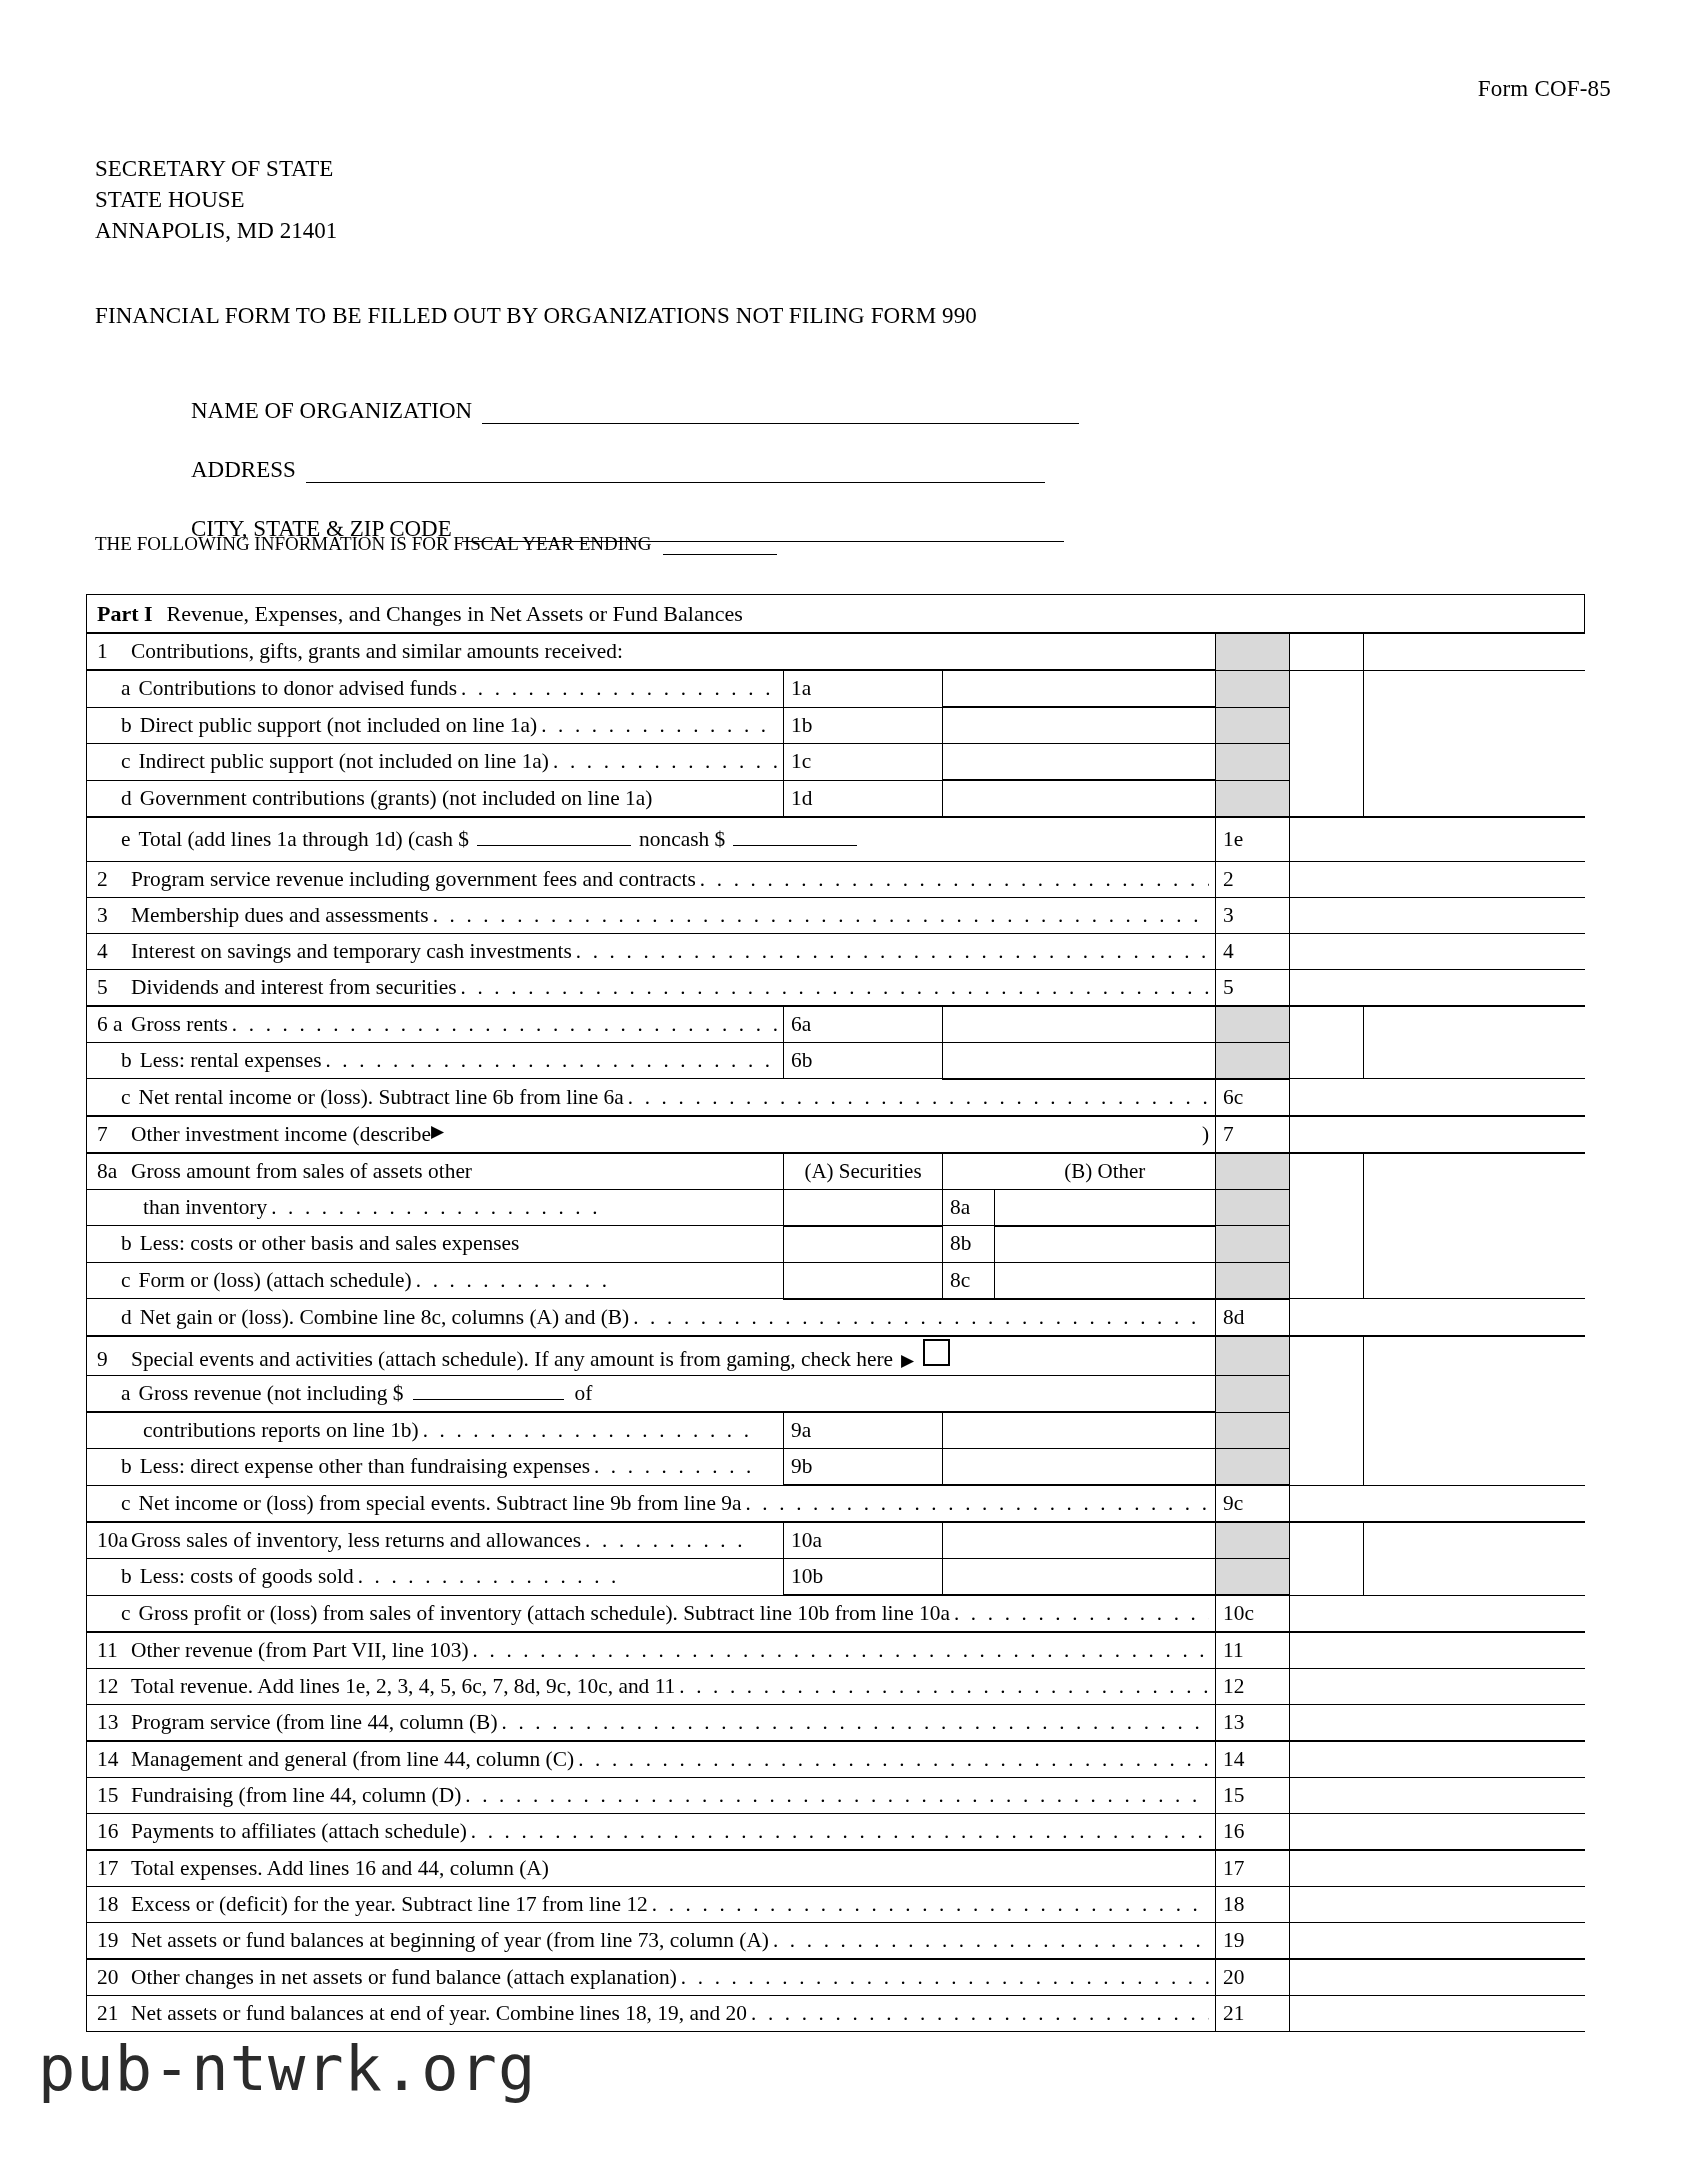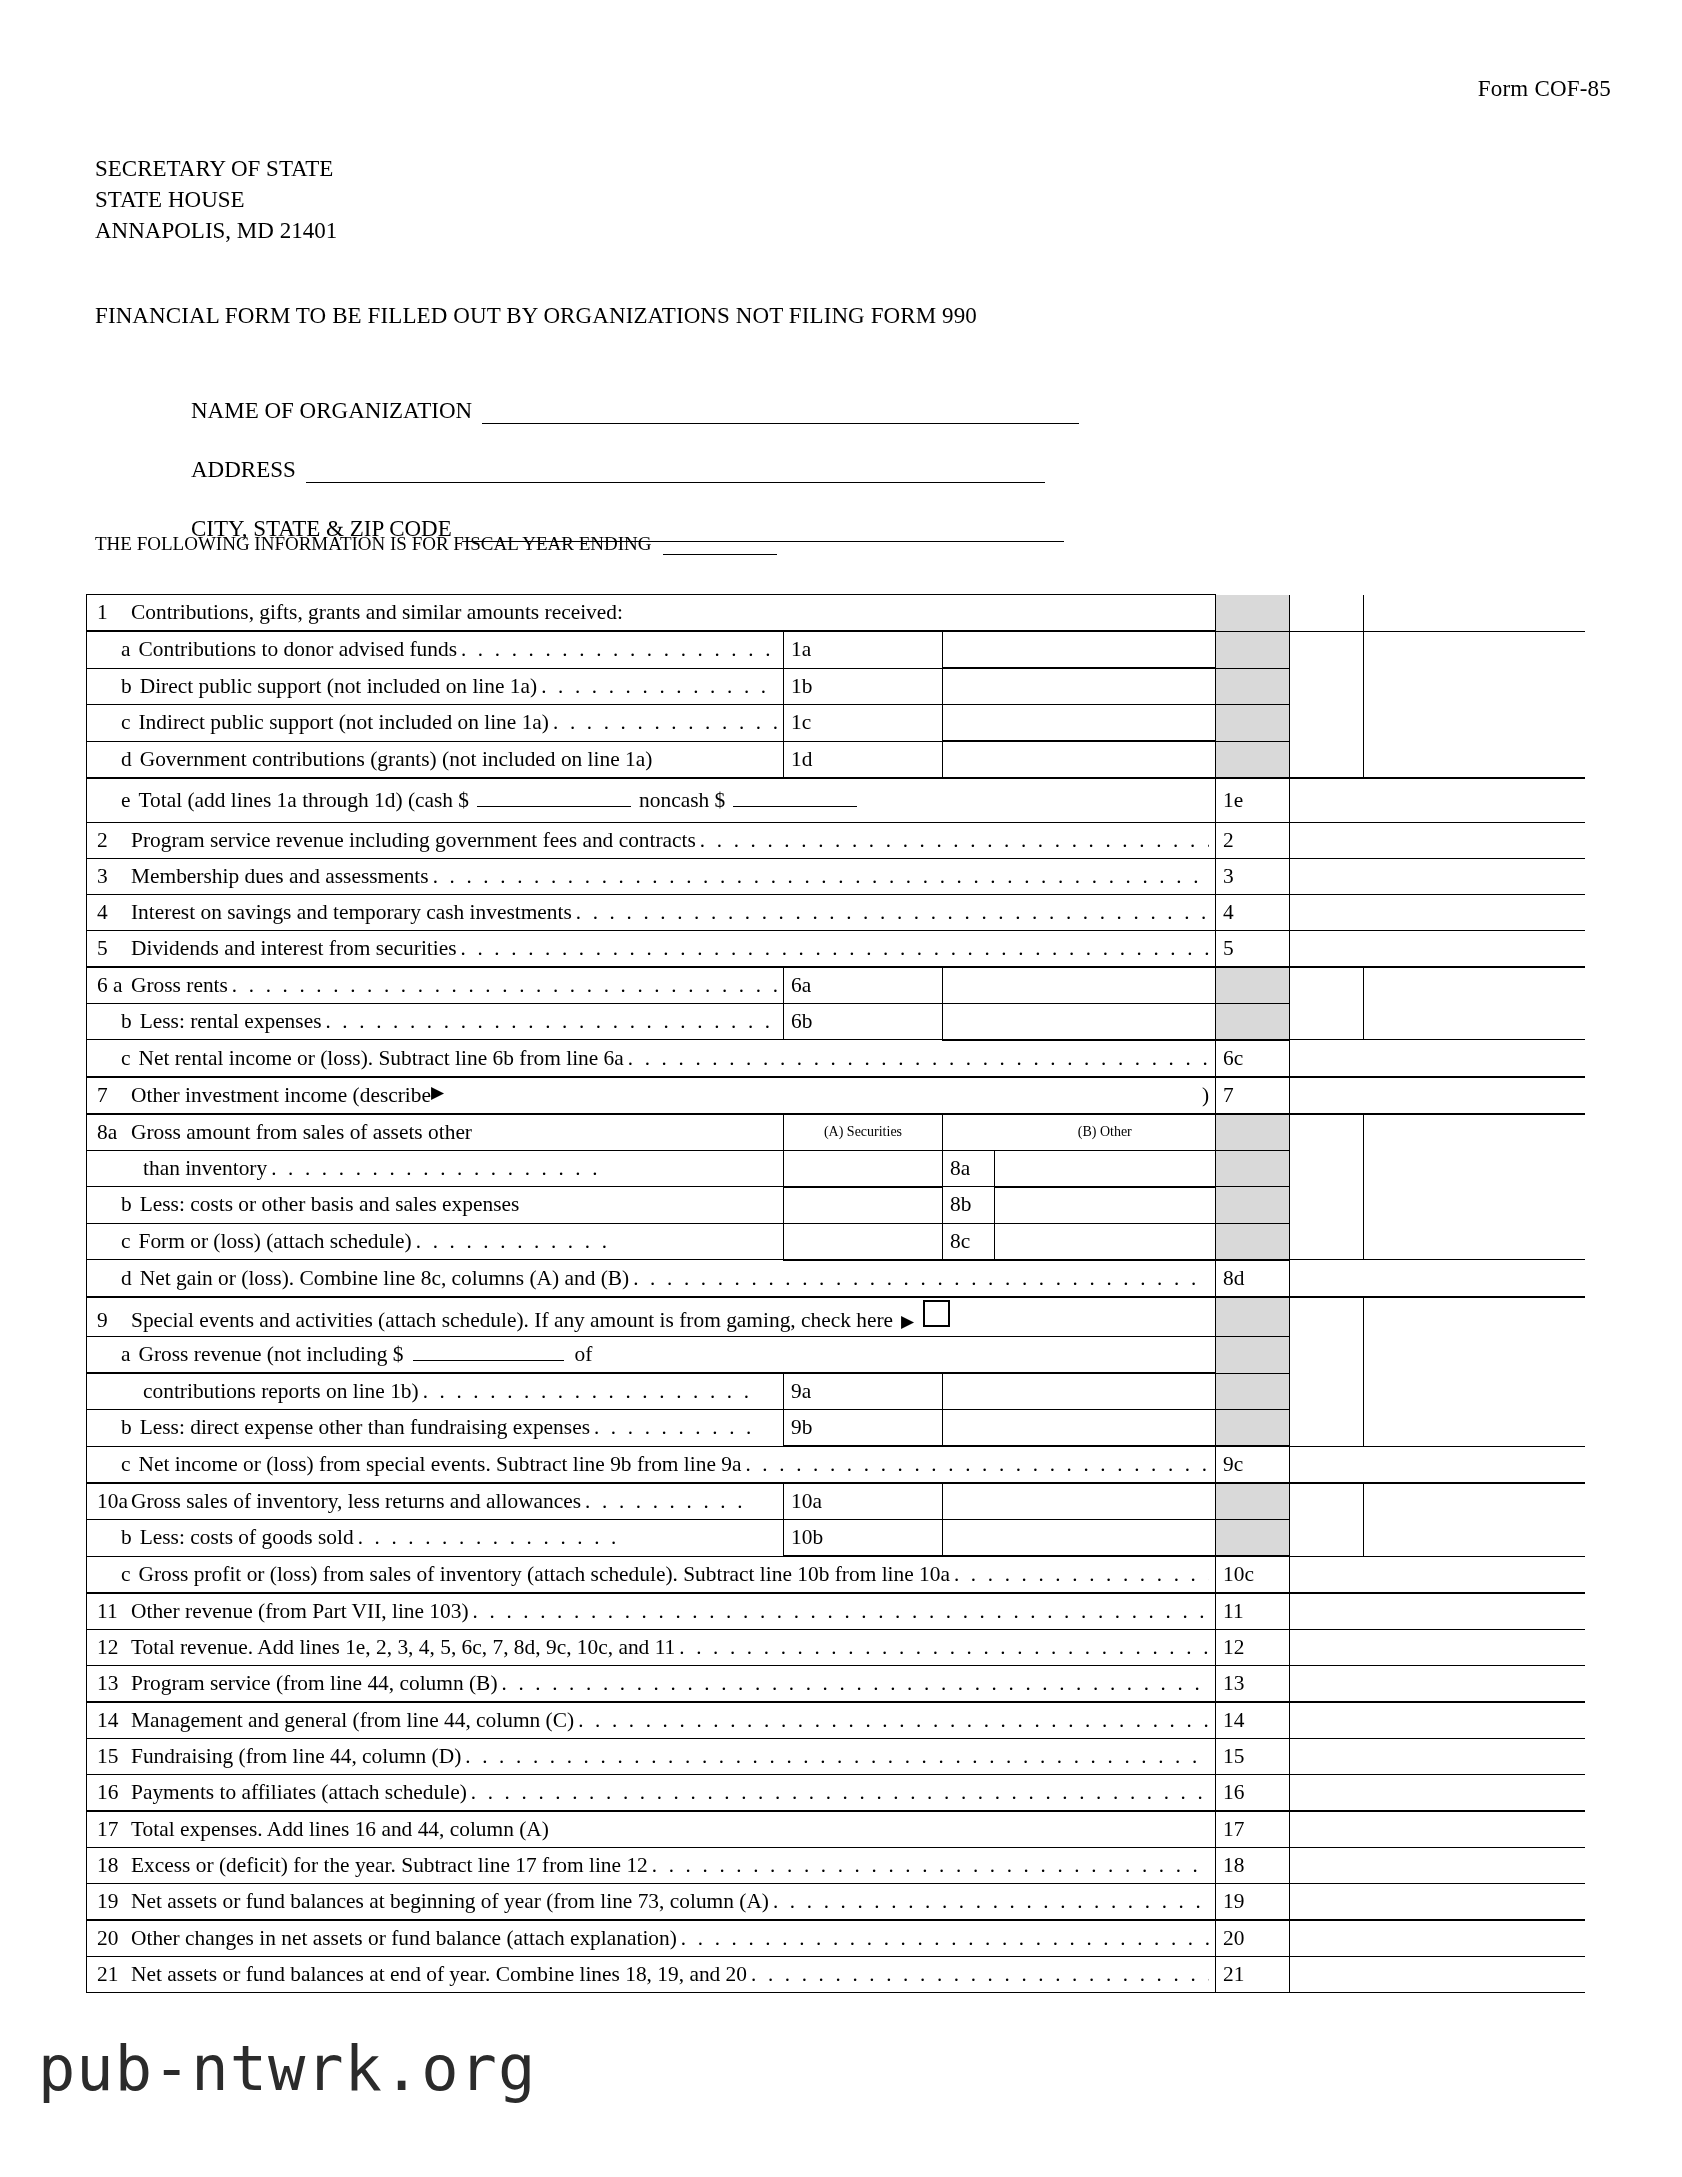--- a/index.html
+++ b/index.html
@@ -168,21 +168,21 @@
     width: 23px;
     height: 23px;
     border: 2.6px solid #000;
     background: #fff;
     vertical-align: -4px;
     margin-left: 9px;
   }
 
   .colhdr {
     text-align: center;
-    font-size: 14px;
+    font-size: 21px;
   }
 
   
   .watermark {
     position: absolute;
     left: 38px;
     top: 2032px;
     font-family: "DejaVu Sans Mono", "Liberation Mono", monospace;
     font-size: 62px;
     color: #2b2b2b;
@@ -227,20 +227,25 @@
       <col style="width:697px">
       <col style="width:159px">
       <col style="width:52px">
       <col style="width:221px">
       <col style="width:74px">
       <col style="width:74px">
       <col style="width:221px">
     </colgroup>
 
     <tbody>
+        <tr class="part-head">
+      <td colspan="7">
+        <span class="pt">Part I</span><span class="pt-rest">Revenue, Expenses, and Changes in Net Assets or Fund Balances</span>
+      </td>
+    </tr>
 
     <tr>
       <td colspan="4" class="thick-b">
         <div class="dline noleader">
           <span class="num">1</span>
           <span class="txt">Contributions, gifts, grants and similar amounts received:</span>
         </div>
       </td>
       <td class="c-gray nb-t"></td>
       <td class="c-out nb-r nb-t"></td>

